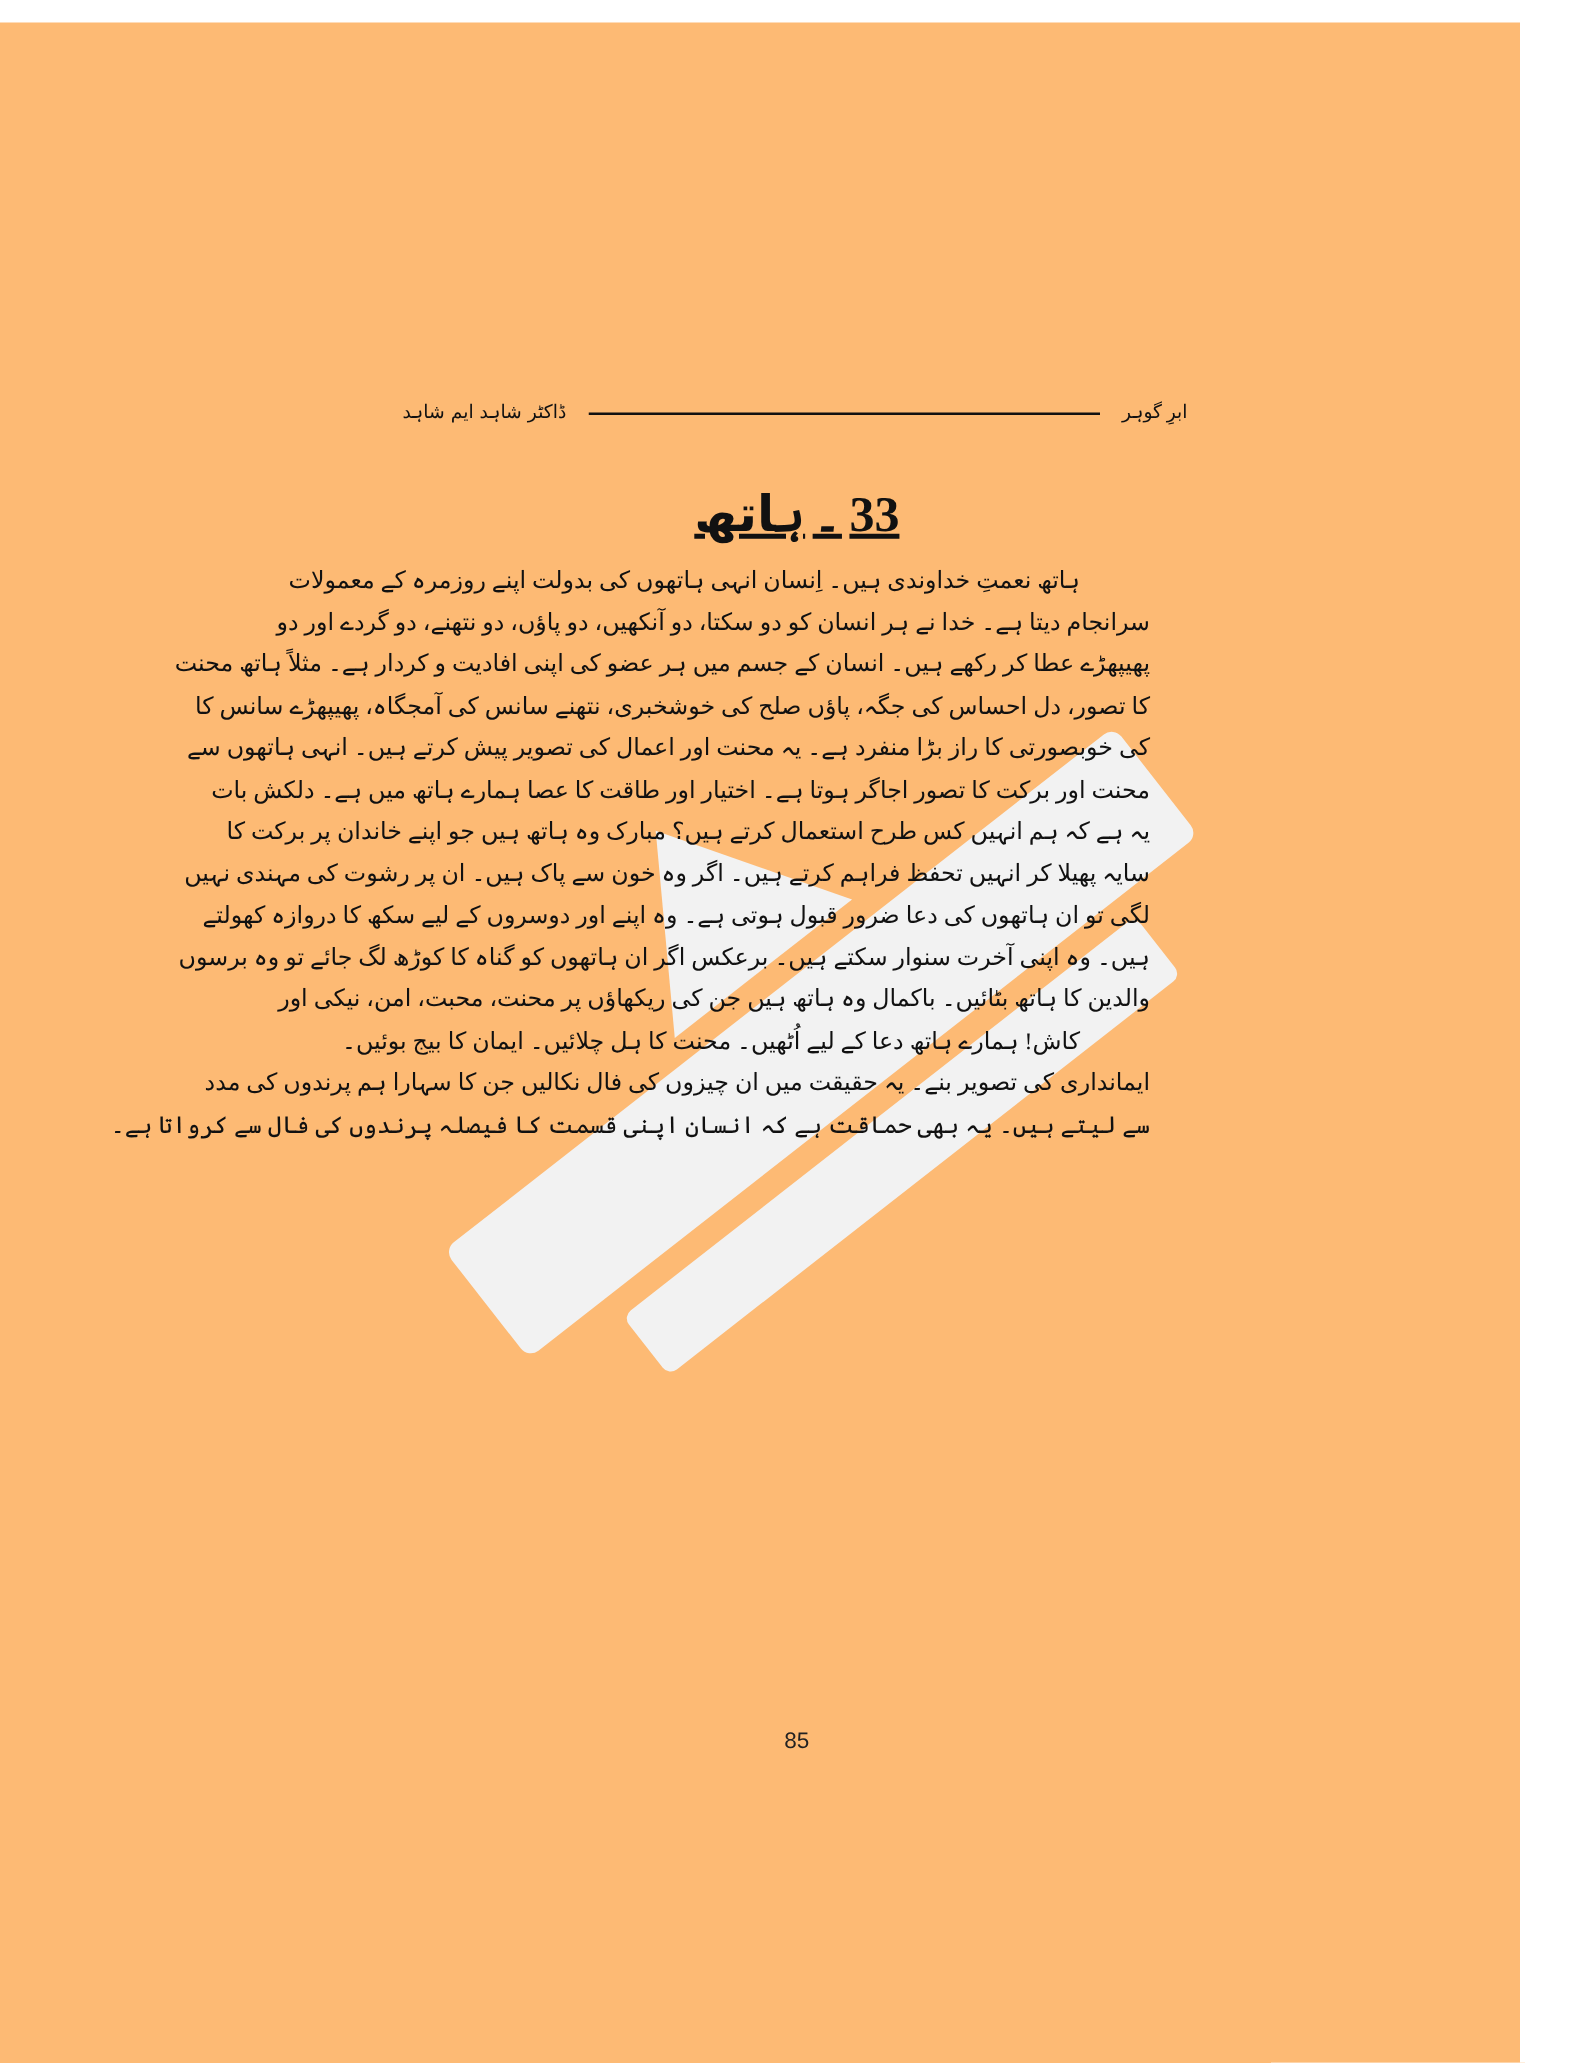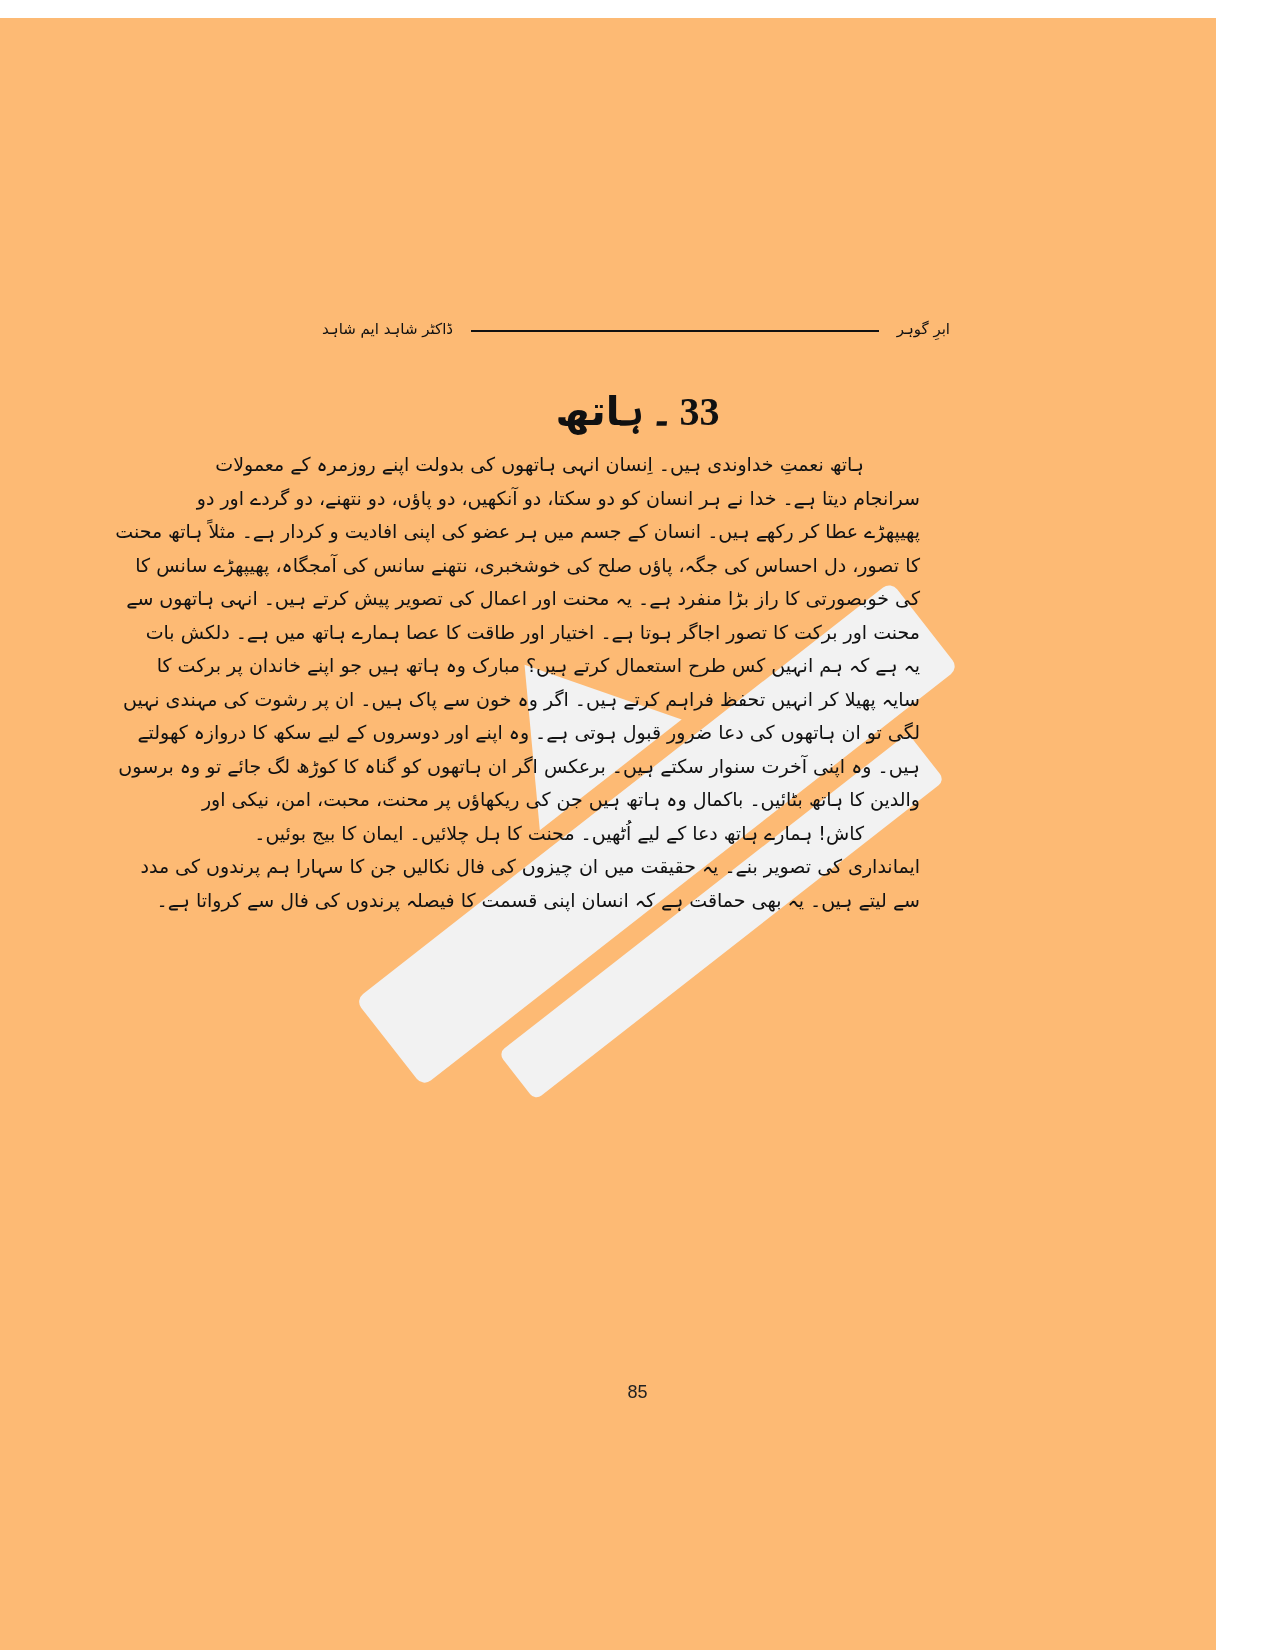--- a/index.html
+++ b/index.html
@@ -16,35 +16,35 @@
     }
     .watermark svg { width: 100%; height: 100%; }
 
     
     .header {
       position: absolute; top: 298px; left: 322px; width: 628px; height: 26px;
       display: flex; align-items: center; direction: ltr; z-index: 1;
     }
     .header .author { font-size: 15px; white-space: nowrap; direction: rtl; }
     .header .rule { flex: 1; height: 0; border-top: 2px solid #111; margin: 0 18px; position: relative; top: 2px; }
-    .header .book { font-size: 15px; white-space: nowrap; direction: rtl; }
+    .header .book { font-size: 15px; white-space: nowrap; direction: rtl; font-family: Liberation Serif, serif; }
 
     
     .chapter-title {
       position: absolute; top: 370px; left: 0; width: 1275px; text-align: center;
-      font-size: 40px; font-weight: bold; direction: rtl; z-index: 1;
+      font-size: 40px; font-weight: bold; direction: rtl; z-index: 1; text-decoration: underline;
     }
     .chapter-title .num { font-family: "Liberation Serif", serif; font-weight: bold; }
     .chapter-title .dash { font-family: "Liberation Serif", serif; font-weight: bold; margin: 0 6px; }
 
     
     .body-text {
       position: absolute; top: 430px; left: 340px; width: 580px;
       direction: rtl; text-align: justify; text-align-last: right;
-      font-size: 19px; line-height: 33.5px; z-index: 1;
+      font-size: 19px; line-height: 33.5px; z-index: 1; font-family: Liberation Serif, serif;
     }
     .body-text .line {
       display: block; white-space: nowrap; text-align-last: justify; text-align: justify;
     }
     .body-text .line.last { text-align-last: right; }
     .body-text .line.indent { padding-right: 56px; }
     .para { margin: 0; }
     .para + .para { margin-top: 0; }
 
     

